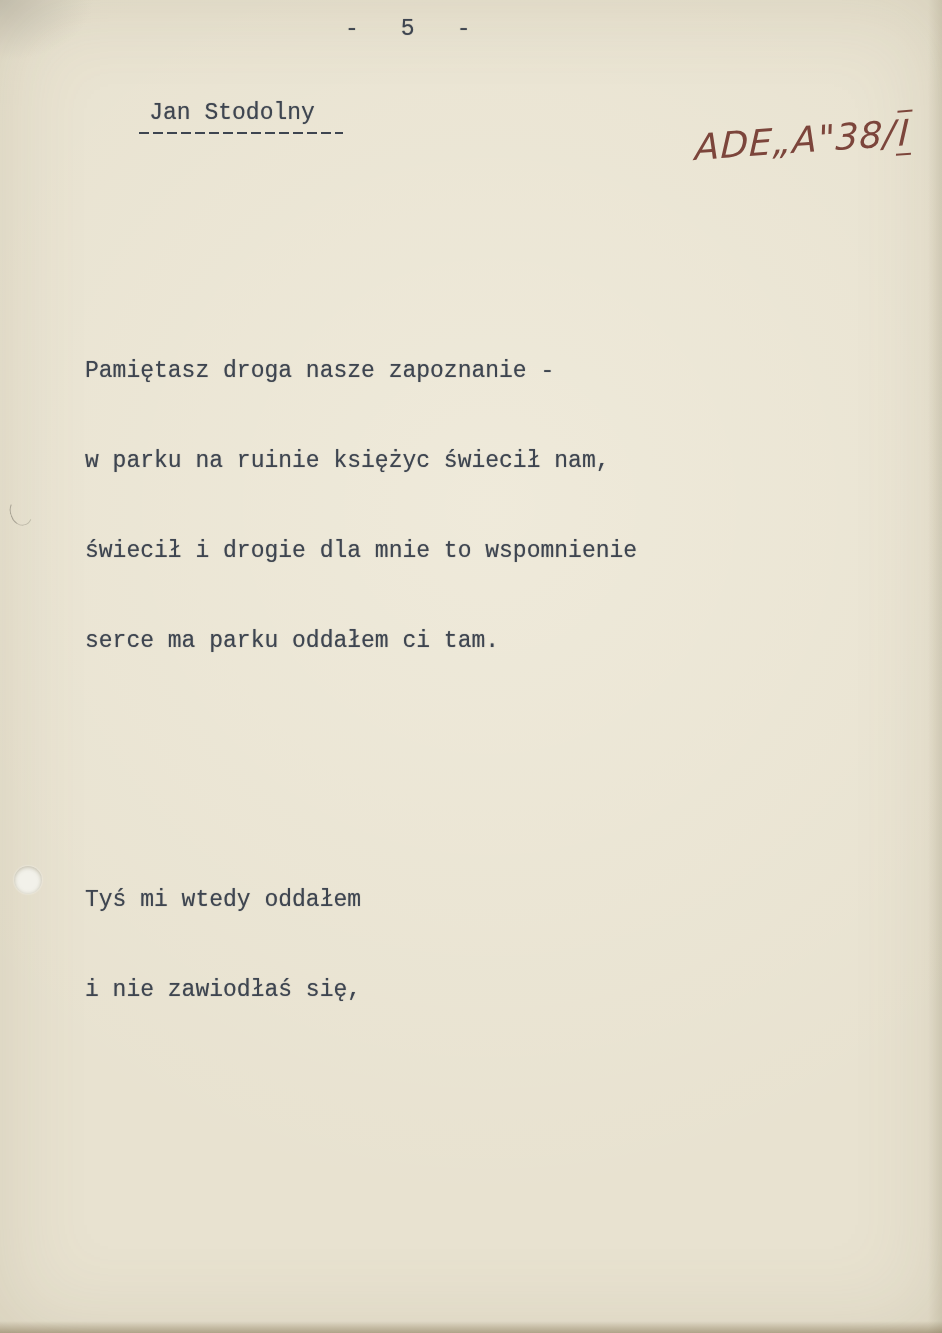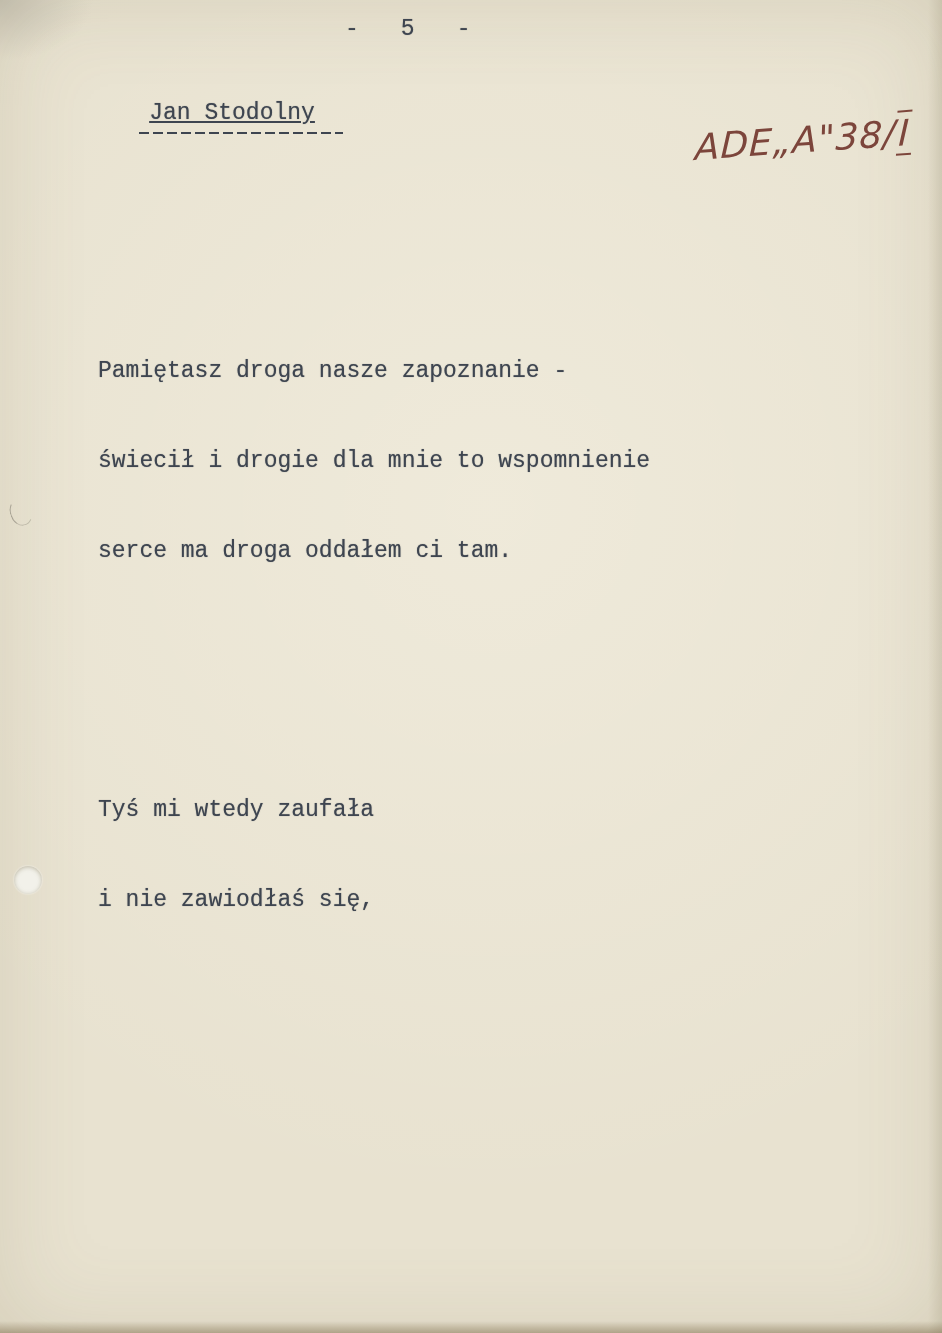--- a/index.html
+++ b/index.html
@@ -48,21 +48,20 @@
   .author {
     position: absolute; top: 68px; left: 84px;
   }
   .dash-underline {
     display: inline-block;
     padding-bottom: 6px;
     background-image: repeating-linear-gradient(90deg, #3e4550 0, #3e4550 10px, rgba(0,0,0,0) 10px, rgba(0,0,0,0) 14px);
     background-size: 100% 2.4px;
     background-position: 0 100%;
     background-repeat: no-repeat;
-    text-decoration: underline;
   }
   .author .dash-underline { padding-left: 10px; padding-right: 28px; }
   .title-block {
     position: absolute; top: 140px; left: 233px;
   }
   .title-block .dash-underline { padding-left: 24px; padding-right: 28px; padding-bottom: 8px; }
   .sup-char {
     position: relative;
     top: -9px;
     font-size: 21px;
@@ -79,21 +78,21 @@
     white-space: pre;
   }
   .annotation .numeral {
     border-top: 2px solid #7c453b;
     border-bottom: 2px solid #7c453b;
     padding: 0 2px;
   }
   .poem {
     position: absolute; top: 206px; left: 82px; width: 800px;
   }
-  .stanza { margin: 0 0 19px 16px; }
+  .stanza { margin: 0 0 19px 3px; }
   .punch-hole {
     position: absolute; top: 866px; left: 14px;
     width: 28px; height: 28px; border-radius: 50%;
     background: #f2f1ea;
     box-shadow: inset 0 1px 4px rgba(146,136,106,0.55), 0 0 2px rgba(255,255,255,0.7);
   }
   .pencil-mark {
     position: absolute; top: 498px; left: 10px;
     width: 20px; height: 26px;
     border: 1.6px solid rgba(0,0,0,0);
@@ -124,26 +123,27 @@
 
   <div class="annotation">
     <span>ADE„A"38/</span><span class="numeral">I</span>
   </div>
 
 
   <div class="poem tw">
 
     <div class="stanza">
       <div class="tw-line">Pamiętasz droga nasze zapoznanie -</div>
+      <div class="tw-line">w parku na ruinie księżyc świecił nam,</div>
       <div class="tw-line">świecił i drogie dla mnie to wspomnienie</div>
-      <div class="tw-line">serce ma droga oddałem ci tam.</div>
+      <div class="tw-line">serce ma parku oddałem ci tam.</div>
     </div>
 
     <div class="stanza">
-      <div class="tw-line">Tyś mi wtedy zaufała</div>
+      <div class="tw-line">Tyś mi wtedy oddałem</div>
       <div class="tw-line">i nie zawiodłaś się,</div>
     </div>
 
     
 
     
 
     
 
     

